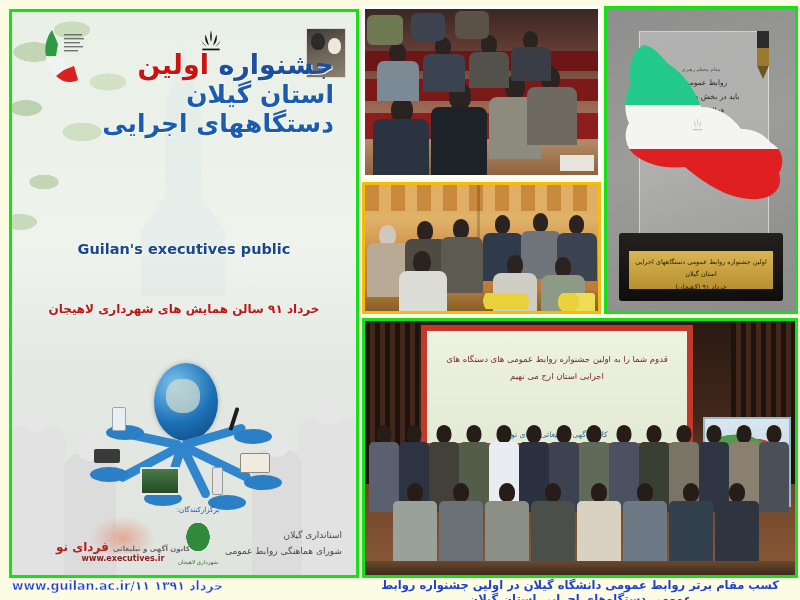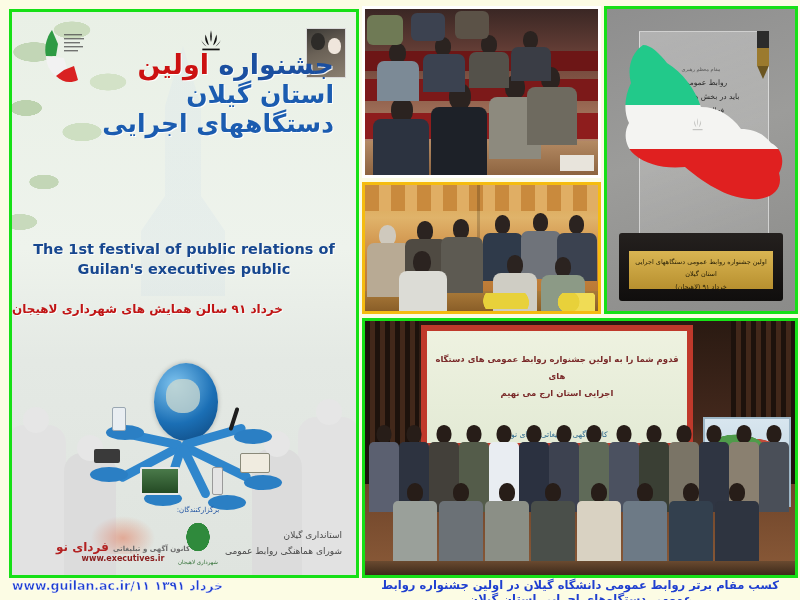--- a/index.html
+++ b/index.html
@@ -64,21 +64,21 @@
   .fa-l1 .hl{color:#cc1111;}
   .fa-l2{font-size:25px;color:#1b5cb0;margin-top:2px;}
   .fa-l3{font-size:25px;color:#1b5cb0;margin-top:2px;}
   .fa-l4{font-size:25px;color:#1b5cb0;margin-top:2px;}
   .en-title{
     position:absolute;left:0;top:228px;width:344px;text-align:center;
     color:#17478f;font-weight:bold;font-size:14.5px;line-height:1.35;
     text-shadow:1px 1px 0 rgba(255,255,255,.85);
   }
   .red-date{
-    position:absolute;left:0;top:290px;width:344px;text-align:left;direction:rtl;
+    position:absolute;left:0;top:290px;width:344px;text-align:center;direction:rtl;
     color:#c01515;font-weight:bold;font-size:12px;
     text-shadow:1px 1px 0 rgba(255,255,255,.8);
   }
   .crowd{position:absolute;left:0;bottom:0;width:344px;height:250px;}
   .person{position:absolute;bottom:0;background:#e2e2e2;border-radius:18px 18px 0 0;}
   .person i{position:absolute;left:50%;transform:translateX(-50%);top:-18px;
     width:26px;height:26px;border-radius:50%;background:#e6e6e6;display:block;}
   .globe-wrap{position:absolute;left:60px;top:38px;width:230px;height:150px;}
   .globe{position:absolute;left:82px;top:0;width:64px;height:78px;border-radius:50%;
     background:radial-gradient(circle at 33% 28%,#7fc4ef,#1b6fb5 55%,#0d4378);
@@ -137,21 +137,21 @@
     color:#2a2208;font-size:6.5px;line-height:1.9;padding-top:5px;box-sizing:border-box;}
 
   
   .stage-bg{position:absolute;inset:0;background:linear-gradient(180deg,#2a1a12 0%,#43281c 40%,#6d4329 62%,#8a5a38 100%);}
   .curtain{position:absolute;left:0;top:0;width:54px;height:64%;
     background:repeating-linear-gradient(90deg,#1d120c 0 5px,#42281a 5px 10px);}
   .curtain.r{left:auto;right:0;width:64px;}
   .screen-frame{position:absolute;left:56px;top:4px;width:272px;height:124px;background:#c0392b;padding:6px;box-sizing:border-box;}
   .screen{position:absolute;inset:6px;background:linear-gradient(180deg,#eef2e0,#e3ead5);}
   .scr-txt{position:absolute;left:8px;top:20px;width:calc(100% - 16px);direction:rtl;text-align:center;
-    color:#7a2a2a;font-size:8.5px;line-height:2.0;font-weight:bold;}
+    color:#7a2a2a;font-size:8.5px;line-height:2.0;font-weight:normal;}
   .scr-sub{position:absolute;left:8px;bottom:4px;width:calc(100% - 16px);direction:rtl;text-align:center;
     color:#2f6a8f;font-size:7.5px;}
   .banner-r{position:absolute;right:4px;top:96px;width:84px;height:86px;
     background:linear-gradient(180deg,#d8e6ef,#b9cfdd);border:2px solid #9db6c6;}
   .banner-r::after{content:"";position:absolute;left:8px;top:12px;width:58px;height:34px;
     background:radial-gradient(ellipse at 40% 50%,#4f9b4a 0 55%,transparent 57%),
                radial-gradient(ellipse at 70% 65%,#c24b3a 0 45%,transparent 47%);}
   .grouprow{position:absolute;left:0;width:100%;}
   .gp{position:absolute;}
   .gp .h{position:absolute;left:50%;transform:translateX(-50%);top:0;border-radius:48% 48% 44% 44%;background:#271d18;}
@@ -201,21 +201,20 @@
 
     <div class="leader-portrait"></div>
 
     <div class="fa-head">
       <span class="fa-l fa-l1"><span>جشنواره</span> <span class="hl">اولین</span></span>
       <span class="fa-l fa-l4">استان گیلان</span>
       <span class="fa-l fa-l3">دستگاههای اجرایی</span>
     </div>
 
     <div class="en-title">
-      <div>The 1st festival of public relations of</div>
       <div>Guilan's executives public</div>
     </div>
 
     <div class="red-date">خرداد ۹۱  سالن همایش های شهرداری لاهیجان</div>
 
     <div class="crowd">
       <div class="person" style="left:-6px;width:60px;height:150px;">
           <i></i>
         </div>
       <div class="person" style="left:52px;width:52px;height:122px;background:#dcdcdc;">

